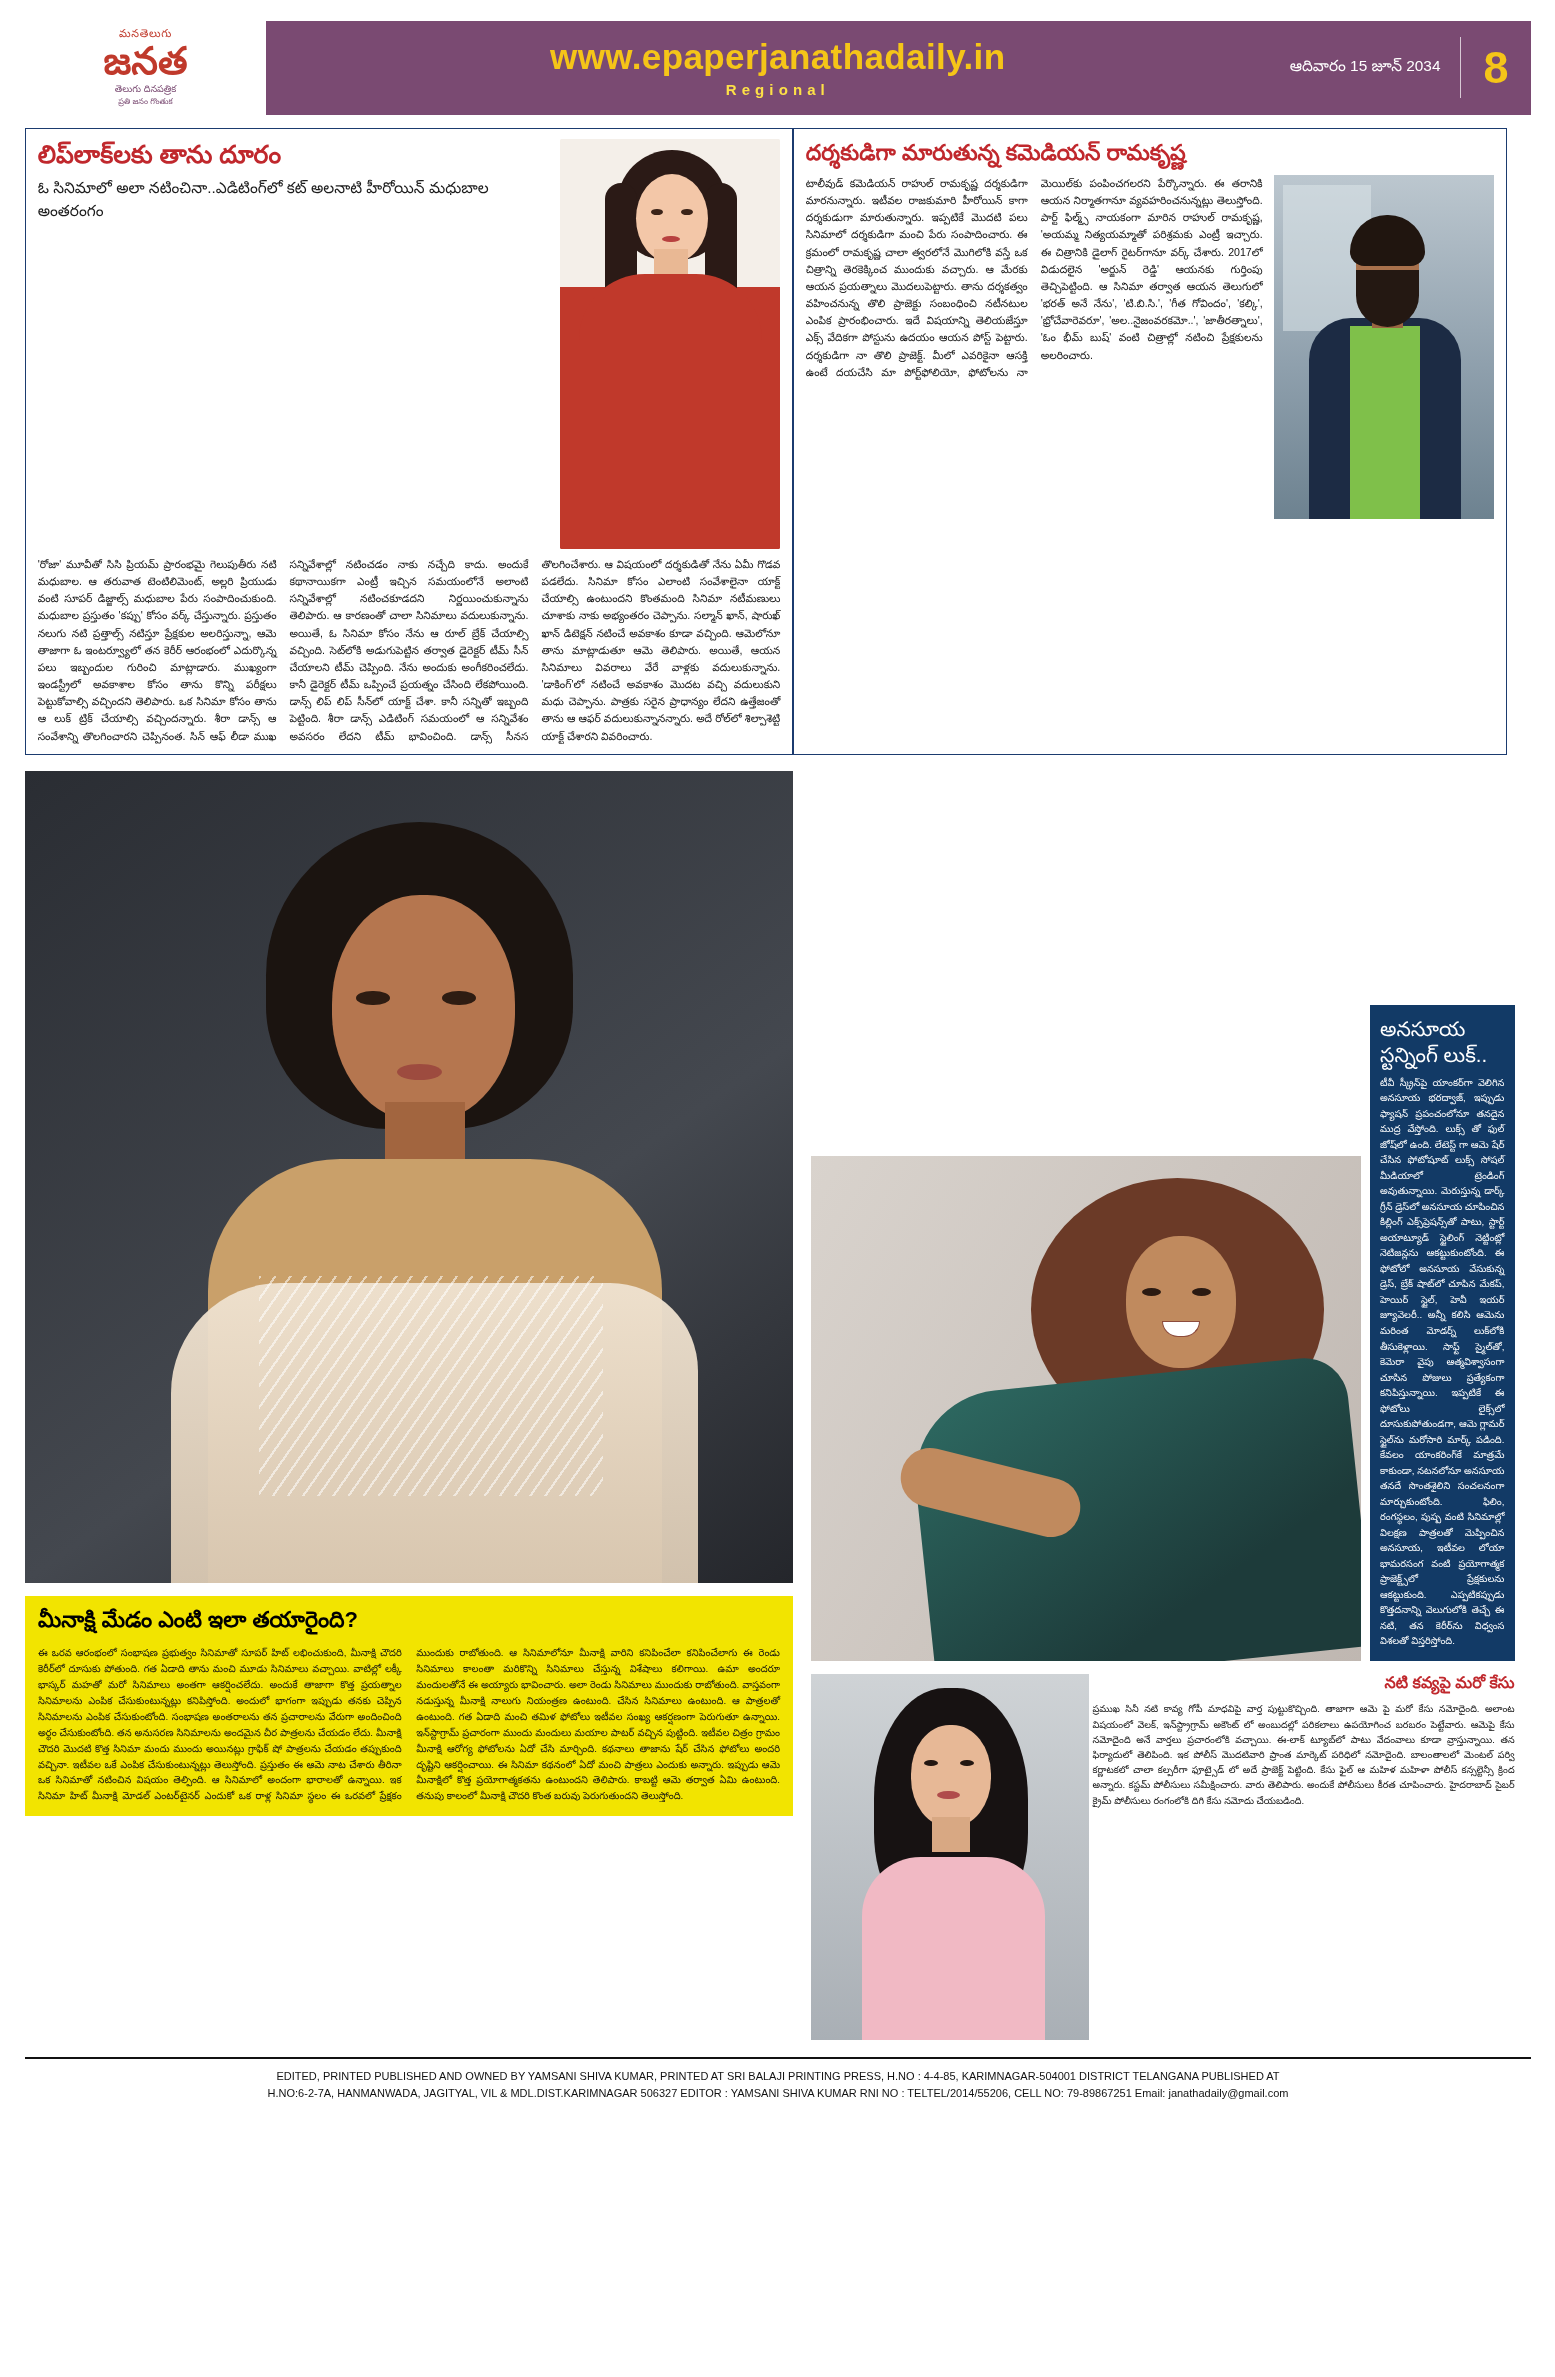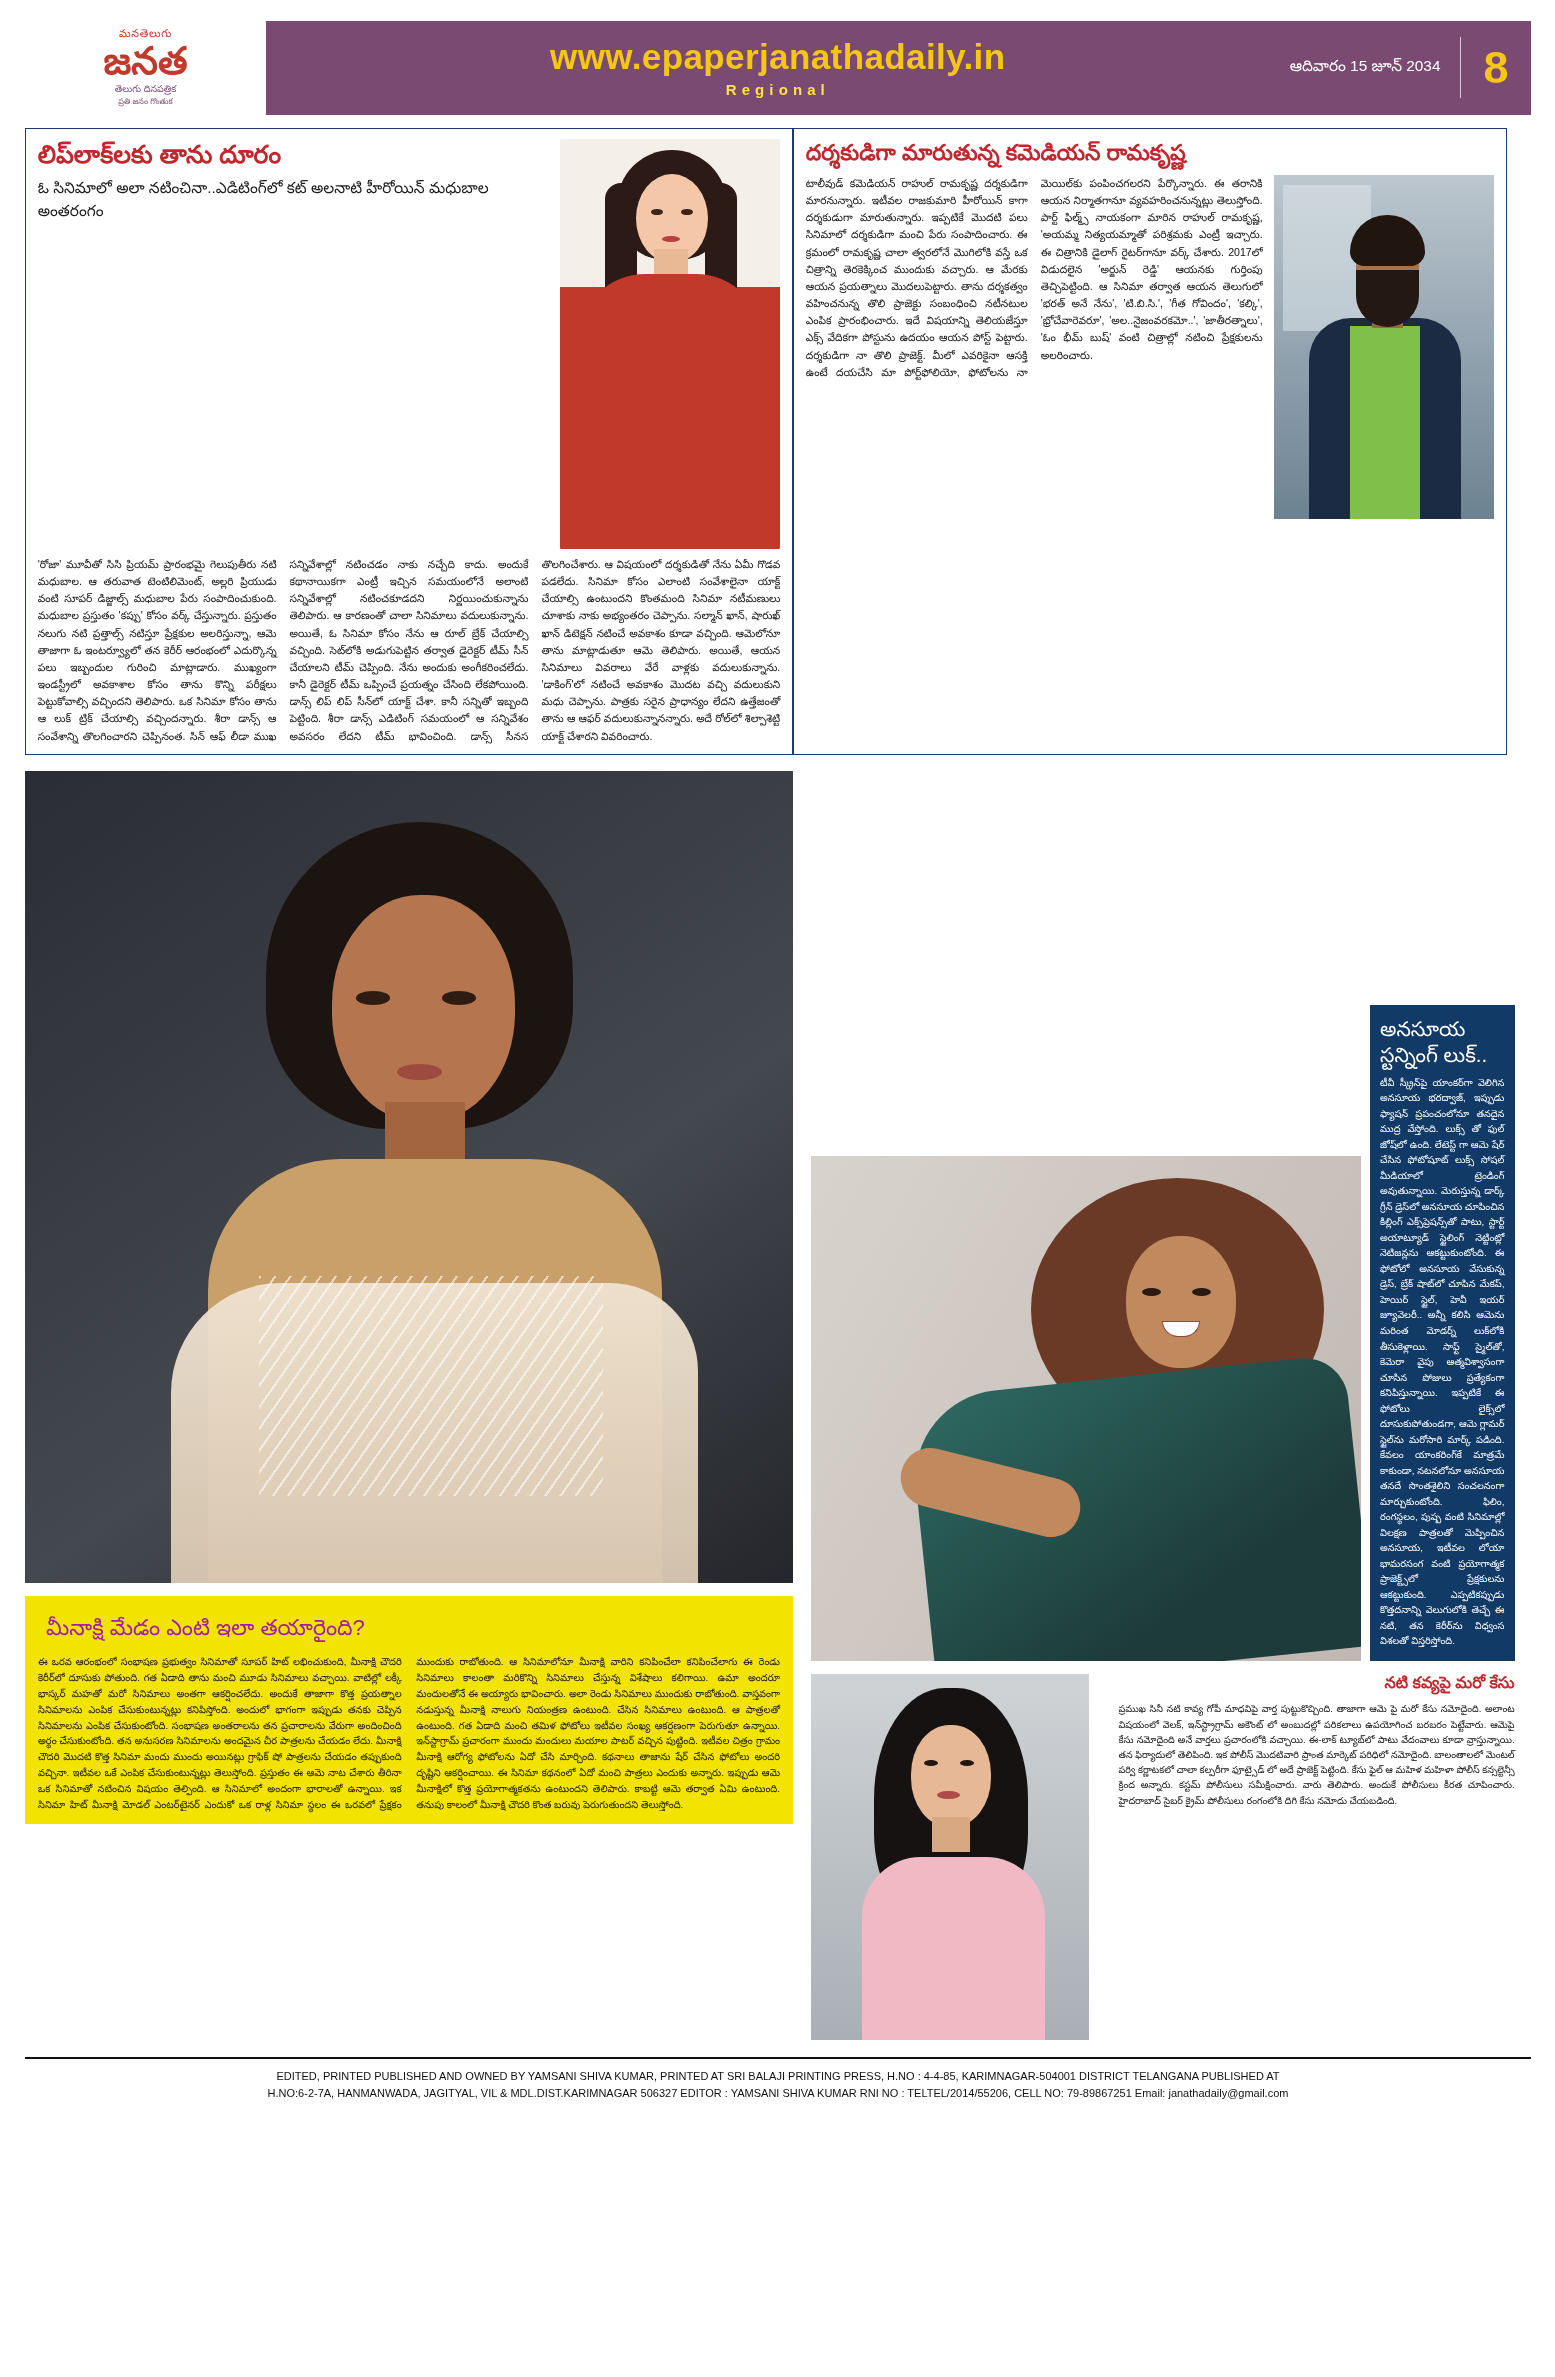--- a/index.html
+++ b/index.html
@@ -75,37 +75,37 @@
   .ph-anas .body{position:absolute;left:110px;top:220px;width:439px;height:293px;background:linear-gradient(150deg,#2e6b63,#1d3b3a 70%);border-radius:88px 44px 0 0;transform:rotate(-6deg);}
   .ph-anas .arm{position:absolute;left:88px;top:307px;width:183px;height:59px;background:#c08a5e;border-radius:29px;transform:rotate(14deg);}
   .ph-anas .eye1,.ph-anas .eye2{position:absolute;top:132px;width:19px;height:8px;border-radius:50%;background:#2a1a12;}
   .ph-anas .eye1{left:331px;}.ph-anas .eye2{left:381px;}
   .ph-anas .smile{position:absolute;left:351px;top:165px;width:38px;height:16px;border-radius:0 0 22px 22px;background:#ffffff;border:1.5px solid #8d4c3c;box-sizing:border-box;}
 
   .anas-box{width:146px;background:#123a66;color:#fff;padding:11.7px 10.2px;box-sizing:border-box;}
   .anas-title{color:#ffffff;font-size:20.5px;font-weight:normal;line-height:1.25;}
   .anas-body{font-size:9.7px;line-height:1.6;text-align:justify;margin-top:7.3px;}
 
-  .row2{display:flex;gap:30px;margin-top:13px;}
+  .row2{display:flex;gap:4px;margin-top:13px;}
   .ph-kavya{width:278px;height:366px;position:relative;overflow:hidden;background:linear-gradient(#cfd3d6,#a9afb5);}
   .ph-kavya .hair{position:absolute;left:63px;top:14.6px;width:154px;height:241px;border-radius:46% 46% 40% 40%;background:#171212;}
   .ph-kavya .face{position:absolute;left:100px;top:51px;width:80px;height:102px;border-radius:48%;background:#e7b896;}
   .ph-kavya .neck{position:absolute;left:121px;top:143px;width:38px;height:35px;background:#d8a883;}
   .ph-kavya .dress{position:absolute;left:51px;top:183px;width:183px;height:183px;background:#f1b9c4;border-radius:59px 59px 0 0;}
   .ph-kavya .eye1,.ph-kavya .eye2{position:absolute;top:86px;width:14.6px;height:6.6px;border-radius:50%;background:#221611;}
   .ph-kavya .eye1{left:113px;}.ph-kavya .eye2{left:149px;}
   .ph-kavya .lips{position:absolute;left:126px;top:117px;width:23.4px;height:8.8px;border-radius:50%;background:#b04b4b;}
 
   .kavya-col{flex:1;}
   .kavya-title{color:#c0282d;font-size:16px;font-weight:bold;text-align:right;}
   .kavya-body{font-size:9.5px;line-height:1.6;text-align:justify;margin-top:5.9px;}
 
   
   .yellow{width:768px;background:#f2e400;padding:11.7px 13px;box-sizing:border-box;margin-top:13px;}
-  .yellow h2{margin:8px;color:#a21caf;font-size:22px;font-weight:normal;}
+  .yellow h2{margin:0;color:#000000;font-size:22px;font-weight:bold;}
   .yellow p{margin:7.3px 0 0 0;font-size:9.8px;line-height:1.62;text-align:justify;color:#111;}
 
   
   .footer{margin-top:17.6px;border-top:2.2px solid #111;padding-top:8.8px;text-align:center;font-size:11px;line-height:1.55;color:#111;}
 </style>
 </head>
 <body>
 
 <div class="page">
 

